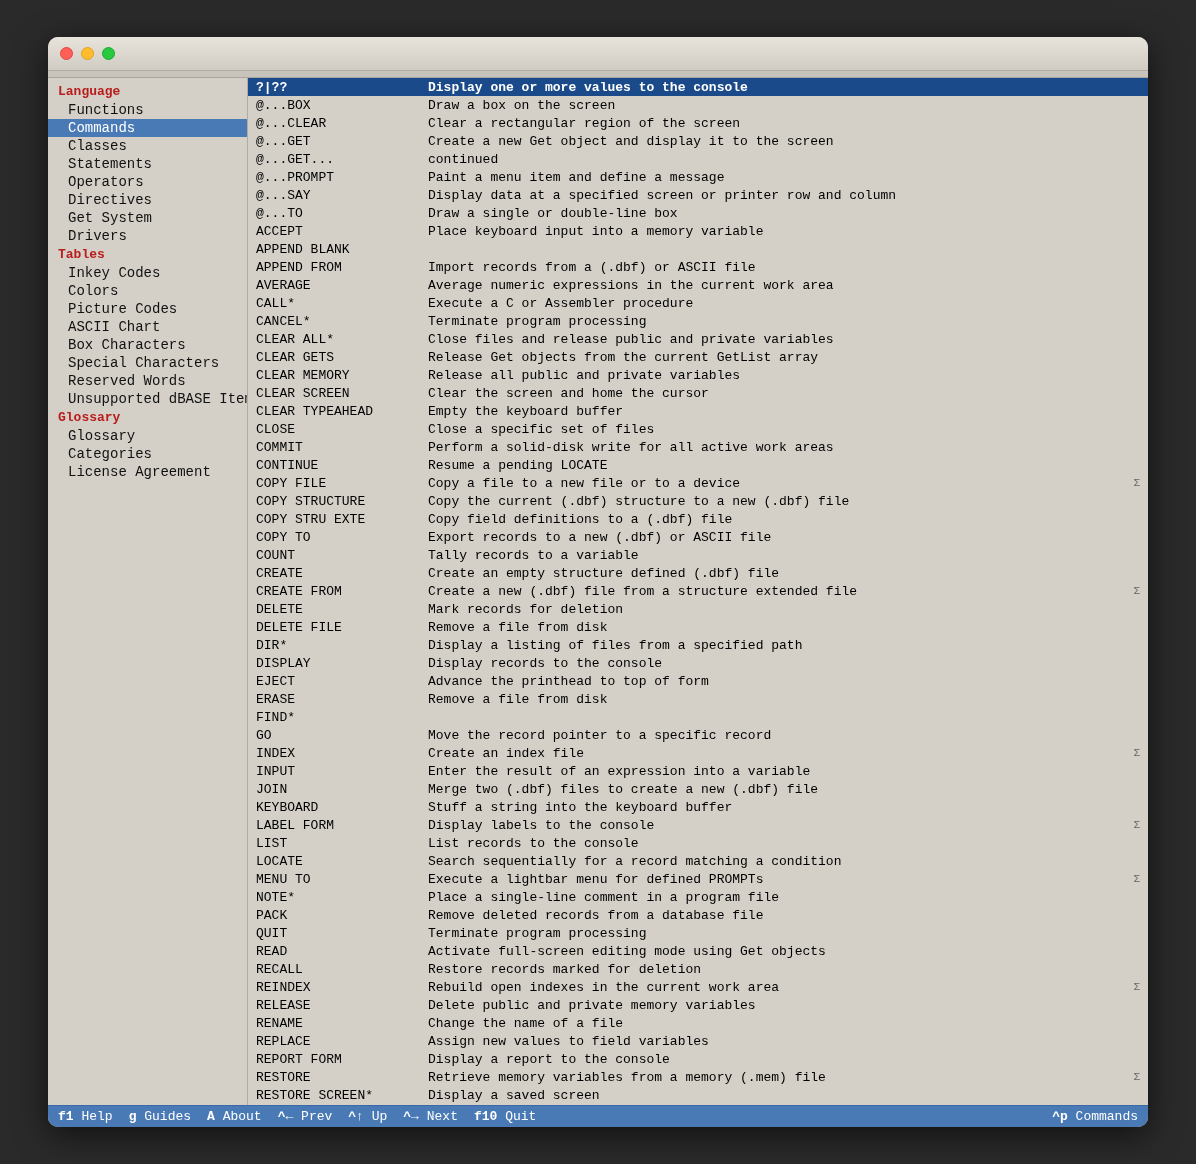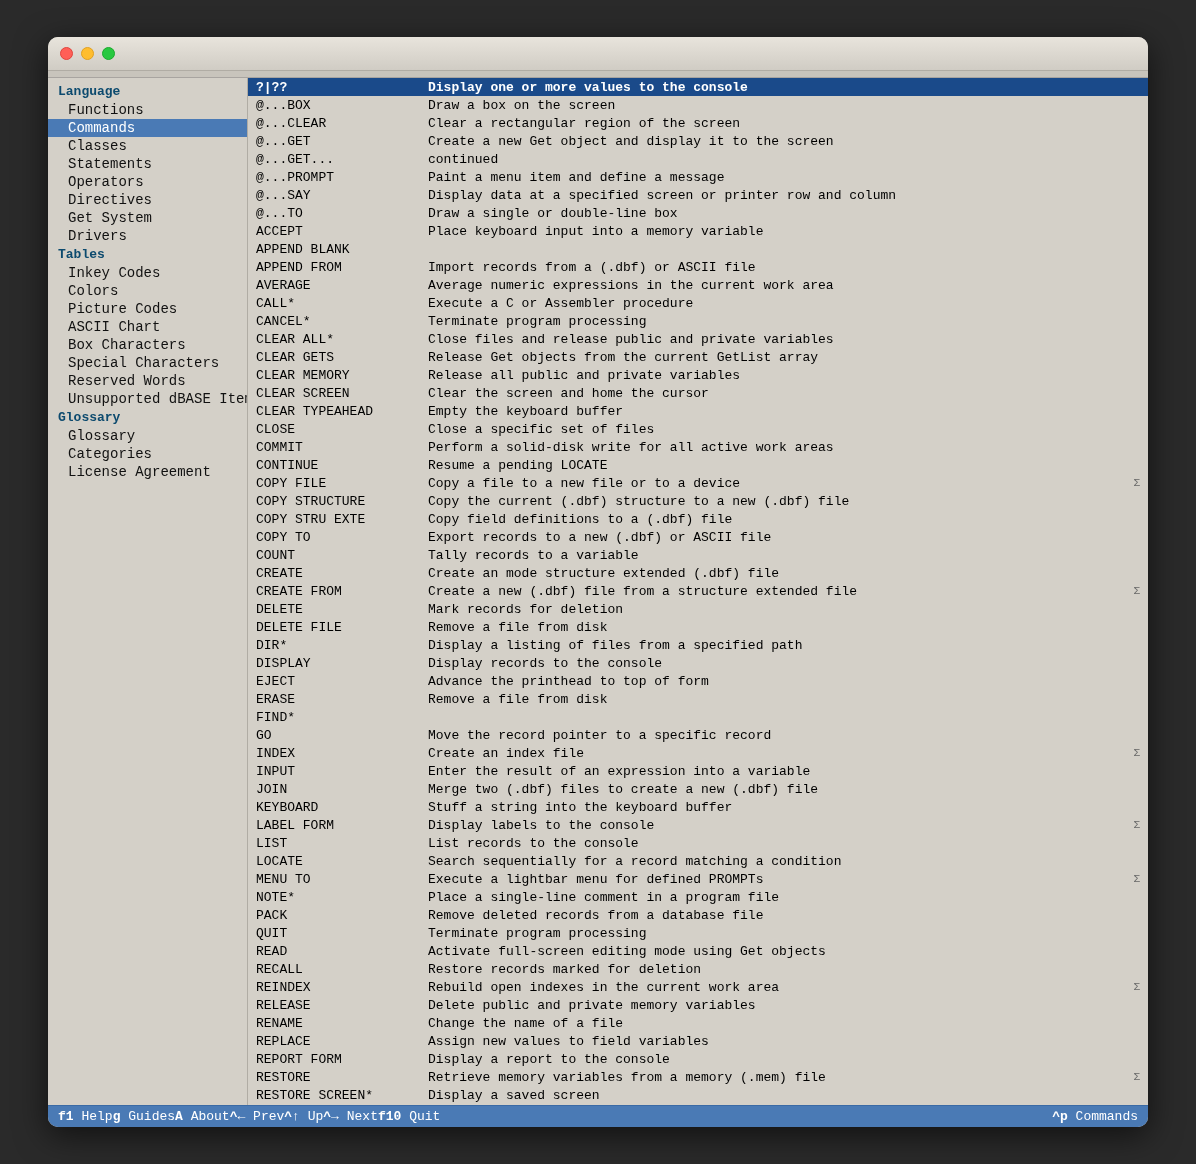--- a/index.html
+++ b/index.html
@@ -66,21 +66,21 @@
       background: #d4d0c8;
       overflow-y: auto;
       padding: 4px 0;
       border-right: 1px solid #b0aca4;
       flex-shrink: 0;
     }
     .sidebar-section-header {
       font-weight: bold;
       padding: 2px 10px;
       font-size: 13px;
-      color: #0c4a6e;
+      color: #b91c1c;
     }
     .sidebar-item {
       padding: 1px 20px;
       font-size: 14px;
       color: #111;
       cursor: pointer;
       white-space: nowrap;
     }
     .sidebar-item.active {
       background: #4a7ab5;
@@ -129,21 +129,21 @@
       background: #4a7ab5;
       color: white;
       padding: 3px 10px;
       font-size: 13px;
       font-family: 'Courier New', Courier, monospace;
       display: flex;
       justify-content: space-between;
       flex-shrink: 0;
       border-top: 1px solid #3a6aa5;
     }
-    .status-left { display: flex; }
+    .status-left { display: flex; gap: 16px; }
     .status-key { font-weight: bold; }
     ::-webkit-scrollbar { width: 8px; }
     ::-webkit-scrollbar-track { background: #c8c4bc; }
     ::-webkit-scrollbar-thumb { background: #9090a0; border-radius: 4px; }
   </style>
 </head>
 <body>
 
 <div class="window">
 
@@ -287,21 +287,21 @@
         <div class="content-row">
           <span class="cmd">COPY TO</span>
           <span class="desc">Export records to a new (.dbf) or ASCII file</span>
         </div>
         <div class="content-row">
           <span class="cmd">COUNT</span>
           <span class="desc">Tally records to a variable</span>
         </div>
         <div class="content-row">
           <span class="cmd">CREATE</span>
-          <span class="desc">Create an mode structure extended (.dbf) file</span>
+          <span class="desc">Create an empty structure defined (.dbf) file</span>
         </div>
         <div class="content-row">
           <span class="cmd">CREATE FROM</span>
           <span class="desc">Create a new (.dbf) file from a structure extended file</span>
           <span class="scroll-marker">Σ</span>
         </div>
         <div class="content-row">
           <span class="cmd">DELETE</span>
           <span class="desc">Mark records for deletion</span>
         </div>

